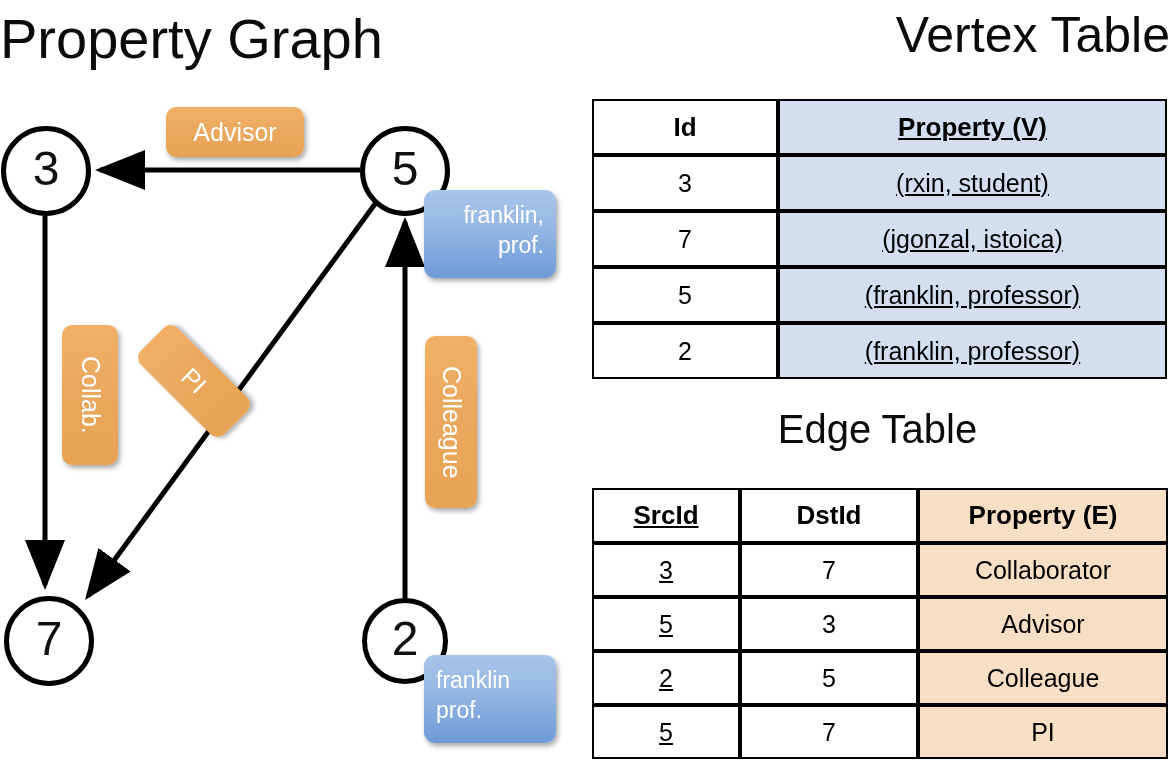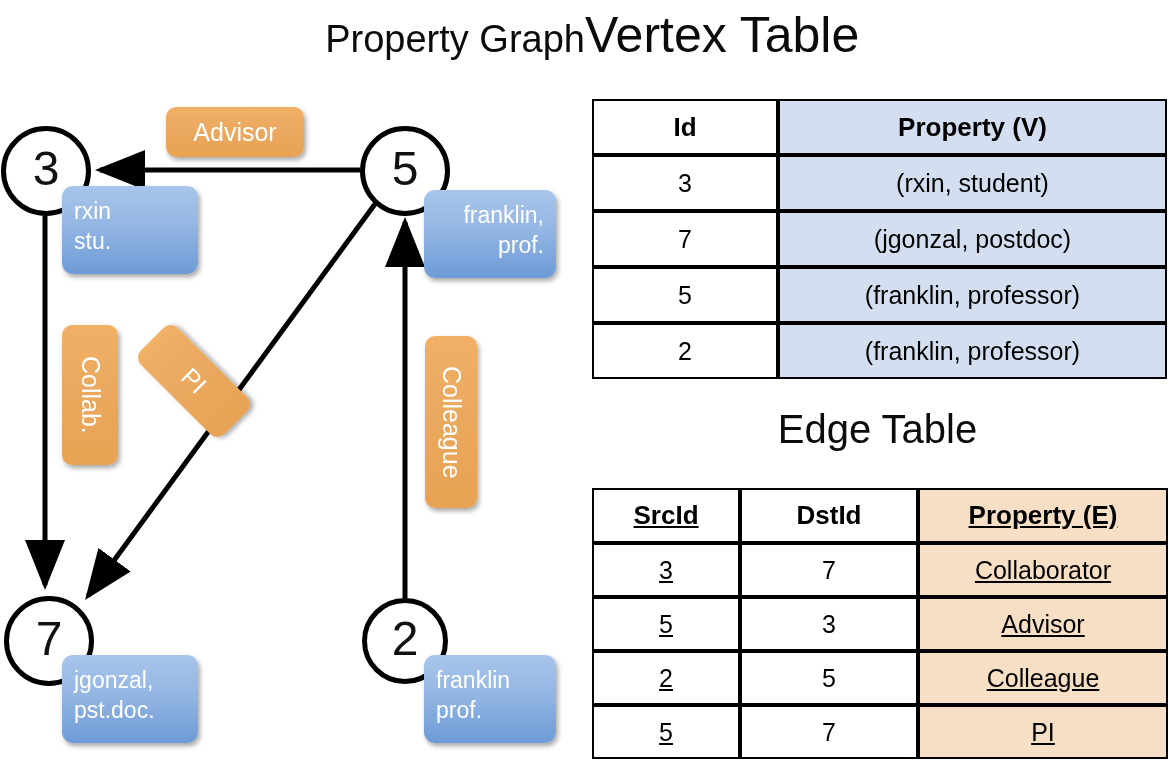--- a/index.html
+++ b/index.html
@@ -22,29 +22,29 @@
     font-family: "Liberation Sans", sans-serif;
     font-weight: 400;
     color: #0b0b0b;
     white-space: nowrap;
     letter-spacing: 0px;
   }
   #title-property-graph {
     left: 0px;
     top: 8px;
     width: 585px;
-    text-align: right;
-    font-size: 38px;
+    text-align: left;
+    font-size: 56px;
     line-height: 62px;
   }
   #title-vertex-table {
     left: 585px;
     top: 6px;
     width: 585px;
-    text-align: left;
+    text-align: right;
     font-size: 50px;
     line-height: 58px;
   }
   #title-edge-table {
     left: 585px;
     top: 400px;
     width: 585px;
     text-align: center;
     font-size: 40px;
     line-height: 58px;
@@ -128,22 +128,22 @@
     font-weight: 400;
     font-size: 25px;
     padding: 10px;
     background: #ffffff;
     box-sizing: border-box;
   }
   .data-table th {
     font-weight: 700;
     font-size: 26px;
   }
-  .cell-prop-v { background: #d3dff1 !important; }
-  .cell-prop-e { background: #f7dfc6 !important; text-decoration: underline; }
+  .cell-prop-v { background: #d3dff1 !important; text-decoration: underline; }
+  .cell-prop-e { background: #f7dfc6 !important; }
 
   #vertex-table { left: 592px; top: 99px; }
   #vertex-table .col-id    { width: 186px; height: 56px; }
   #vertex-table .col-prop  { width: 389px; height: 56px; }
   #vertex-table tbody tr td { height: 53px; }
 
   #edge-table { left: 592px; top: 488px; }
   #edge-table .col-src  { width: 148px; height: 54px; text-decoration: underline; }
   #edge-table .col-dst  { width: 178px; height: 54px; }
   #edge-table .col-prop { width: 250px; height: 54px; }
@@ -182,32 +182,24 @@
   <div class="node-circle" style="left:360px; top:126px; width:90px; height:90px;">
     <span>5</span>
   </div>
   <div class="node-circle" style="left:4px; top:596px; width:90px; height:90px;">
     <span>7</span>
   </div>
   <div class="node-circle" style="left:362px; top:598px; width:86px; height:86px;">
     <span>2</span>
   </div>
 
-  <div class="prop-box" style="left:62px; top:186px; width:136px; height:88px;">
-    <div>rxin</div>
-    <div>stu.</div>
-  </div>
   <div class="prop-box" style="left:424px; top:190px; width:132px; height:88px;text-align:right;">
     <div>franklin,</div>
     <div>prof.</div>
   </div>
-  <div class="prop-box" style="left:62px; top:655px; width:136px; height:88px;">
-    <div>jgonzal,</div>
-    <div>pst.doc.</div>
-  </div>
   <div class="prop-box" style="left:424px; top:655px; width:132px; height:88px;">
     <div>franklin</div>
     <div>prof.</div>
   </div>
 
   <div class="edge-label" style="left:166px; top:107px; width:138px; height:50px;">
     <span>Advisor</span>
   </div>
 
   <div class="edge-label vertical-text" style="left:62px; top:325px; width:56px; height:140px;">
@@ -230,21 +222,21 @@
       <th class="col-prop cell-prop-v">Property (V)</th>
     </tr>
   </thead>
   <tbody>
     <tr>
       <td class="col-id">3</td>
       <td class="col-prop cell-prop-v">(rxin, student)</td>
     </tr>
     <tr>
       <td class="col-id">7</td>
-      <td class="col-prop cell-prop-v">(jgonzal, postdoc)</td>
+      <td class="col-prop cell-prop-v">(jgonzal, istoica)</td>
     </tr>
     <tr>
       <td class="col-id">5</td>
       <td class="col-prop cell-prop-v">(franklin, professor)</td>
     </tr>
     <tr>
       <td class="col-id">2</td>
       <td class="col-prop cell-prop-v">(franklin, professor)</td>
     </tr>
   </tbody>

